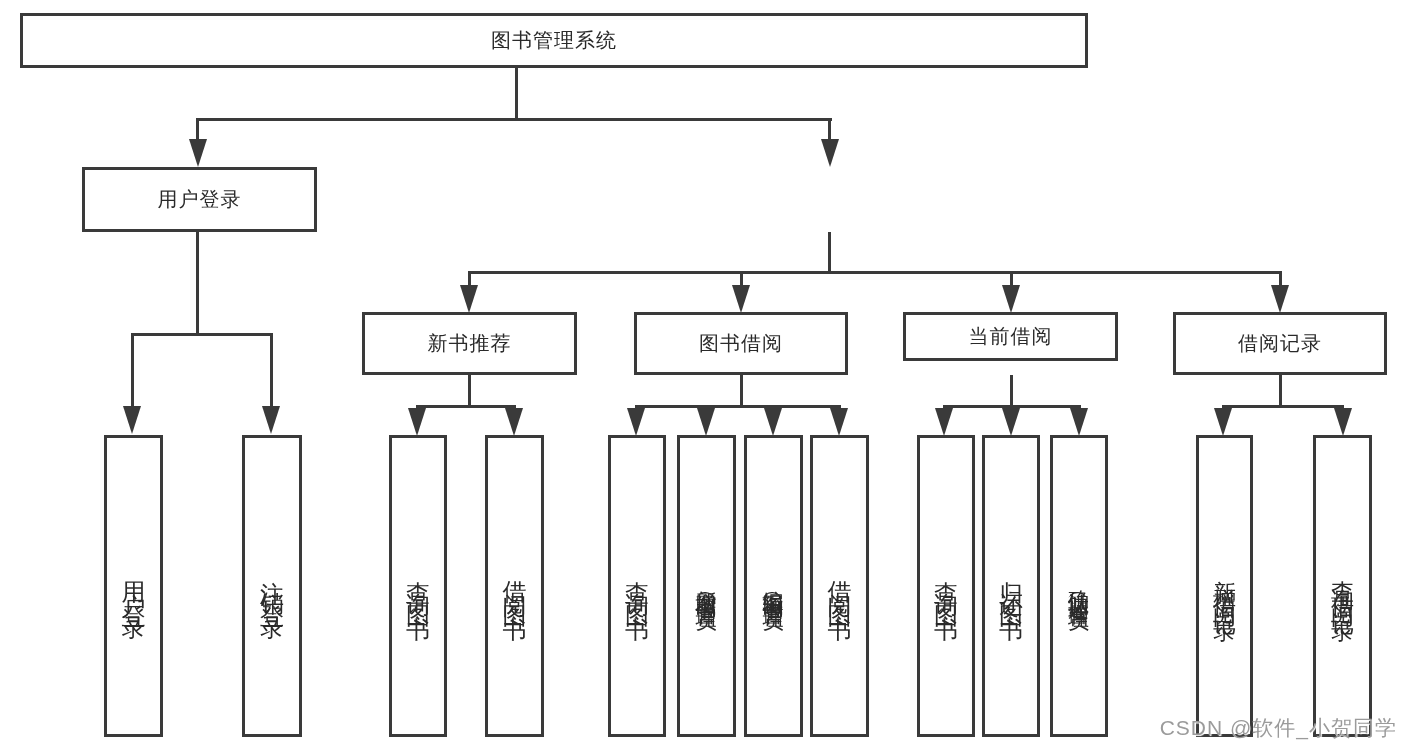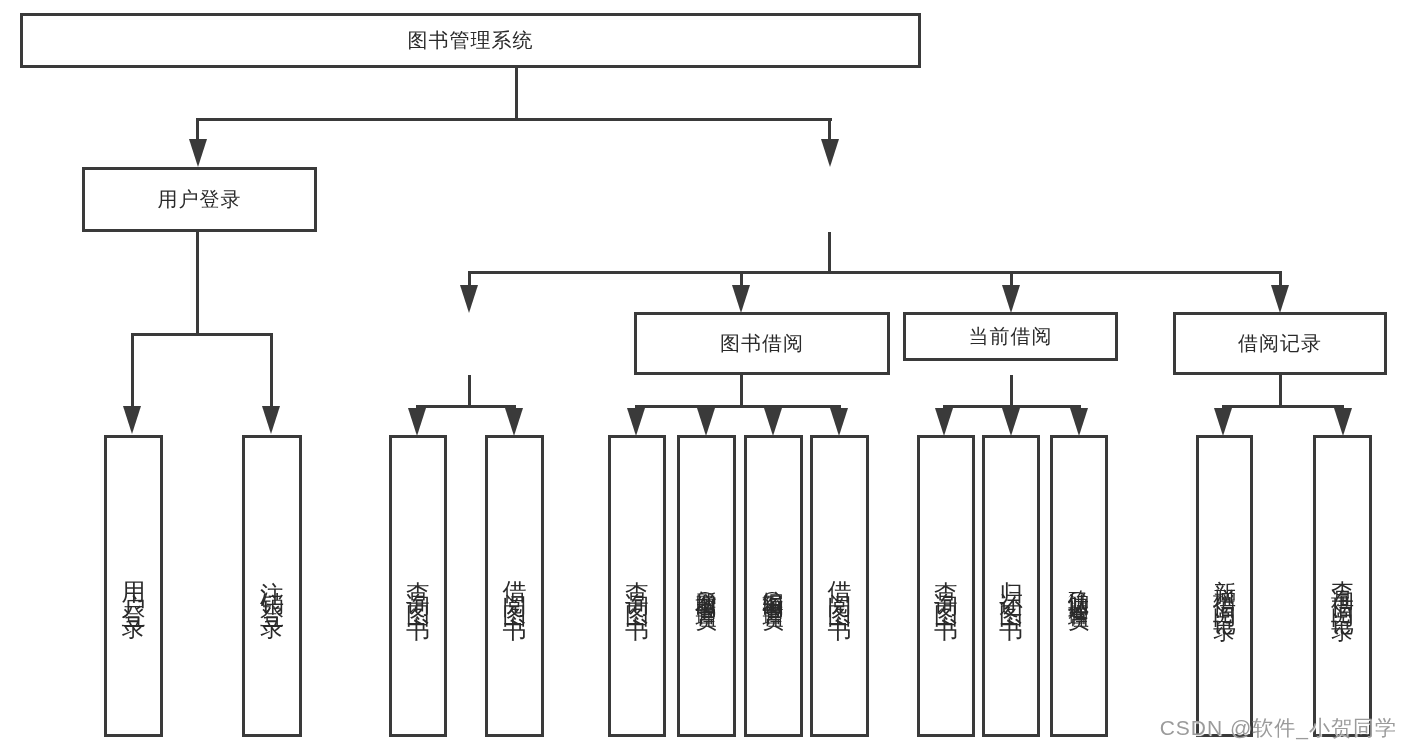--- a/index.html
+++ b/index.html
@@ -35,21 +35,21 @@
     font-size:21px;color:#9b9b9b;letter-spacing:1px;
     text-shadow:1px 1px 1px #ffffff;
     white-space:nowrap;
   }
 </style>
 </head>
 <body>
 
 <div class="stage">
 
-  <div class="node node-h" style="left:20px;top:13px;width:901px;height:55px;">
+  <div class="node node-h" style="left:20px;top:13px;width:1068px;height:55px;">
     <span>图书管理系统</span>
   </div>
 
   <div class="line" style="left:515px;top:68px;width:3px;height:52px;"></div>
   <div class="line" style="left:196px;top:118px;width:636px;height:3px;"></div>
   <div class="line" style="left:196px;top:118px;width:3px;height:24px;"></div>
   <div class="arrow" style="left:189px;top:139px;"></div>
   <div class="line" style="left:828px;top:118px;width:3px;height:24px;"></div>
   <div class="arrow" style="left:821px;top:139px;"></div>
 
@@ -68,21 +68,24 @@
   <div class="line" style="left:468px;top:271px;width:814px;height:3px;"></div>
   <div class="line" style="left:468px;top:271px;width:3px;height:18px;"></div>
   <div class="arrow" style="left:460px;top:285px;"></div>
   <div class="line" style="left:740px;top:271px;width:3px;height:18px;"></div>
   <div class="arrow" style="left:732px;top:285px;"></div>
   <div class="line" style="left:1010px;top:271px;width:3px;height:18px;"></div>
   <div class="arrow" style="left:1002px;top:285px;"></div>
   <div class="line" style="left:1279px;top:271px;width:3px;height:18px;"></div>
   <div class="arrow" style="left:1271px;top:285px;"></div>
 
-  <div class="node node-h" style="left:634px;top:312px;width:256px;height:63px;">
+  <div class="node node-h" style="left:362px;top:312px;width:215px;height:63px;">
+    <span>新书推荐</span>
+  </div>
+  <div class="node node-h" style="left:634px;top:312px;width:214px;height:63px;">
     <span>图书借阅</span>
   </div>
   <div class="node node-h" style="left:903px;top:312px;width:215px;height:49px;">
     <span>当前借阅</span>
   </div>
   <div class="node node-h" style="left:1173px;top:312px;width:214px;height:63px;">
     <span>借阅记录</span>
   </div>
 
   <div class="line" style="left:468px;top:375px;width:3px;height:33px;"></div>

